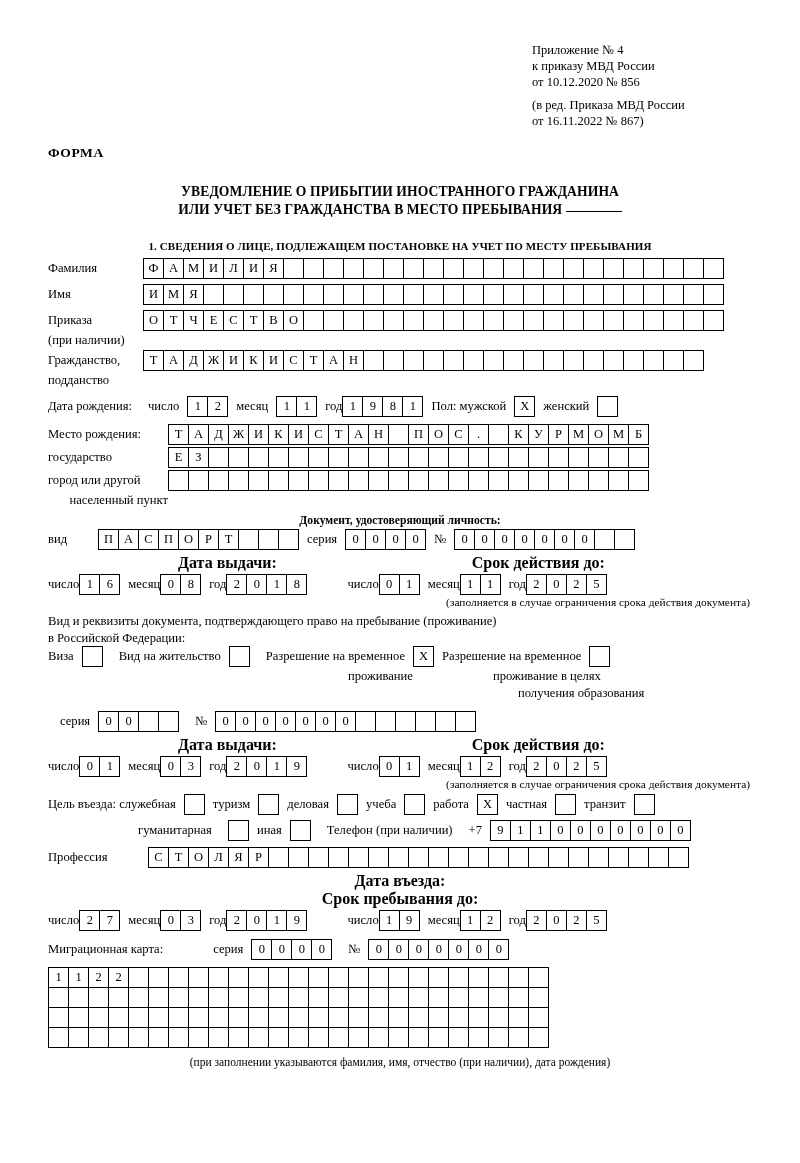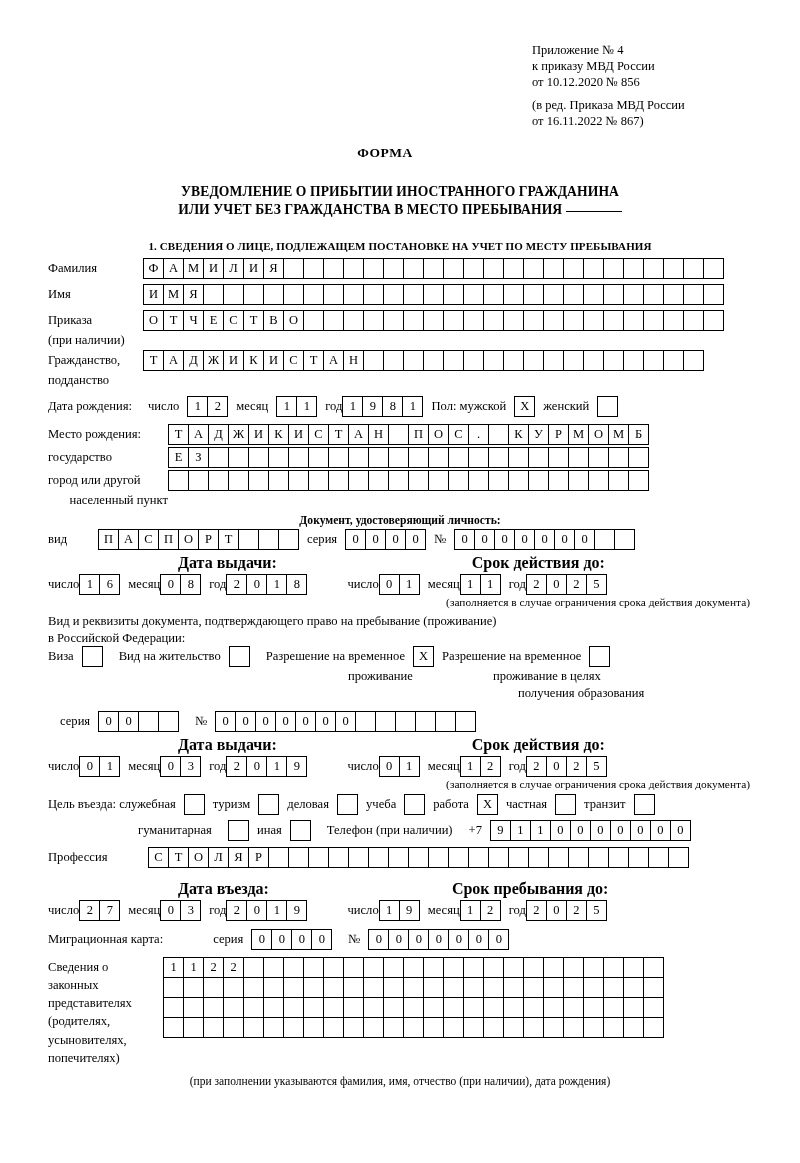--- a/index.html
+++ b/index.html
@@ -25,21 +25,21 @@
     text-align: left;
     font-size: 12.5px;
     line-height: 1.28;
     width: 190px;
     margin-left: auto;
     margin-right: 30px;
     margin-top: 2px;
   }
   .header-ref .gap { height: 7px; }
   .form-word {
-    text-align: center;
+    text-align: left;
     font-weight: bold;
     font-size: 13.5px;
     letter-spacing: 0.6px;
     margin-right: 30px;
     margin-top: 16px;
   }
 
   .doc-title {
     text-align: center;
     font-weight: bold;
@@ -717,21 +717,21 @@
       <span class="cell"></span>
       <span class="cell"></span>
       <span class="cell"></span>
       <span class="cell"></span>
       <span class="cell"></span>
       <span class="cell"></span>
       <span class="cell"></span>
     </span>
   </div>
 
-  <div class="row tight" style="margin-top:12px;">
+  <div class="row tight" style="margin-top:4px;flex-direction:column;">
     <span style="display:inline-block;width:130px;"></span>
     <span class="bold small">Дата въезда:</span>
     <span style="display:inline-block;width:183px;"></span>
     <span class="bold small">Срок пребывания до:</span>
   </div>
 
   <div class="row tight">
     <span>число</span>
     <span class="cells">
       <span class="cell">2</span>
@@ -792,28 +792,20 @@
       <span class="cell">0</span>
       <span class="cell">0</span>
       <span class="cell">0</span>
       <span class="cell">0</span>
       <span class="cell">0</span>
       <span class="cell">0</span>
     </span>
   </div>
 
   <div style="display:flex; margin-top:8px;">
-    <div class="left-label" style="width:115px;">
-      <div>Сведения о</div>
-      <div>законных</div>
-      <div>представителях</div>
-      <div>(родителях,</div>
-      <div>усыновителях,</div>
-      <div>попечителях)</div>
-    </div>
     <div class="stack">
       <div class="cells">
         <span class="cell">1</span>
         <span class="cell">1</span>
         <span class="cell">2</span>
         <span class="cell">2</span>
         <span class="cell"></span>
         <span class="cell"></span>
         <span class="cell"></span>
         <span class="cell"></span>

